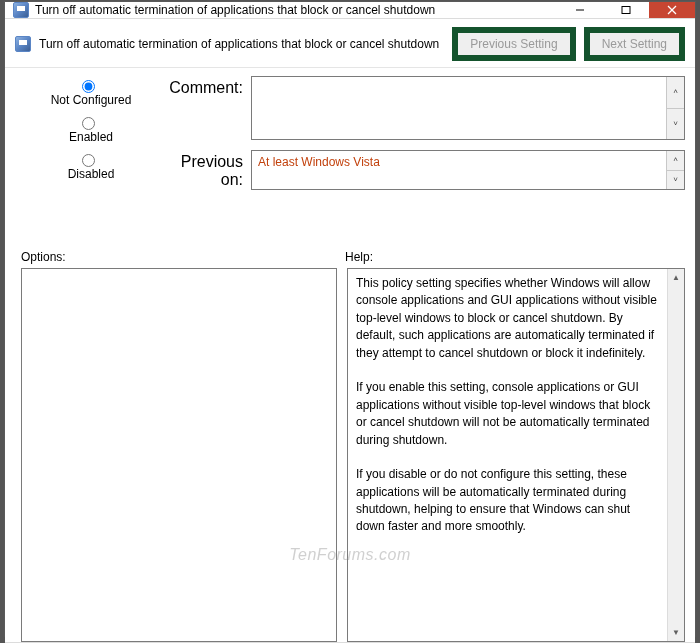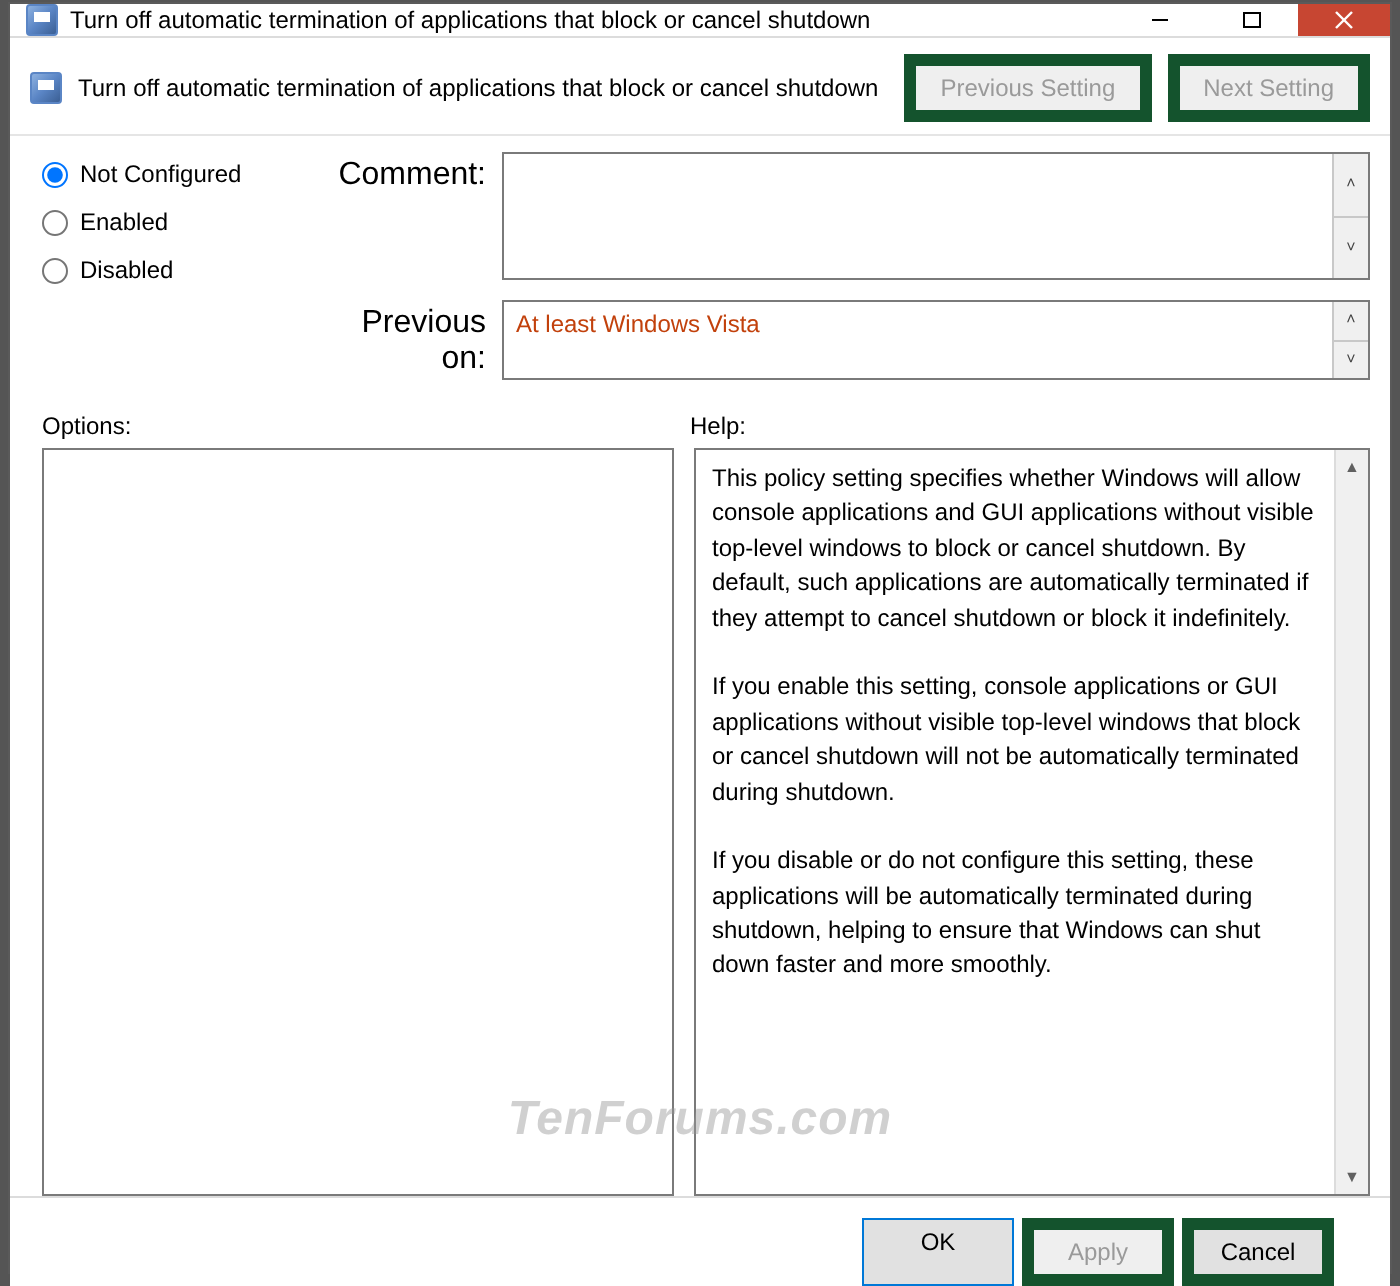--- a/index.html
+++ b/index.html
@@ -102,20 +102,21 @@
     padding: 8px 10px 0 16px;
   }
   .radio-col {
     width: 140px;
     padding-top: 4px;
   }
   .radio-item {
     display:flex; align-items:center;
     margin-bottom: 10px;
     font-size:12px;
+    flex-direction:column;
   }
   .radio-item input { margin:0 6px 0 0; width:13px; height:13px; }
 
   .fields-col { flex:1; }
   .field-row { display:flex; margin-bottom: 10px; }
   .field-label { width:90px; text-align:right; padding-right:8px; padding-top:3px; font-size:16px; }
   .field-box {
     flex:1;
     border:1px solid #7a7a7a;
     background:#fff;
@@ -140,20 +141,21 @@
     border-bottom:1px solid #c8c8c8;
     font-size:8px; color:#444;
     line-height:1;
   }
   .spin-btn:last-child { border-bottom:none; }
 
   .labels-row {
     display:flex;
     padding: 6px 10px 4px 16px;
     font-size:12px;
+    margin-top:44px;
   }
   .labels-row .opt-label { width: 324px; }
   .panels-row {
     display:flex;
     padding: 0 10px 0 16px;
     gap:10px;
     align-items: stretch;
   }
   .panel {
     border:1px solid #7a7a7a;
@@ -196,23 +198,23 @@
     gap:4px;
   }
   .footer .btn { min-width:76px; padding:4px 10px; }
   .footer .btn.default { border:1px solid #0078d7; background:#e1e1e1; color:#000; }
   .footer .btn.normal { color:#000; }
 
   .watermark {
     position:absolute;
     left:50%; top:544px;
     transform:translateX(-50%);
-    font-size:24px;
+    font-size:16px;
     font-style:italic;
-    font-weight:700;
+    font-weight:400;
     color:rgba(150,150,150,0.45);
     pointer-events:none;
     letter-spacing:0.5px;
   }
 </style>
 </head>
 <body>
 
 <div class="window">
 

